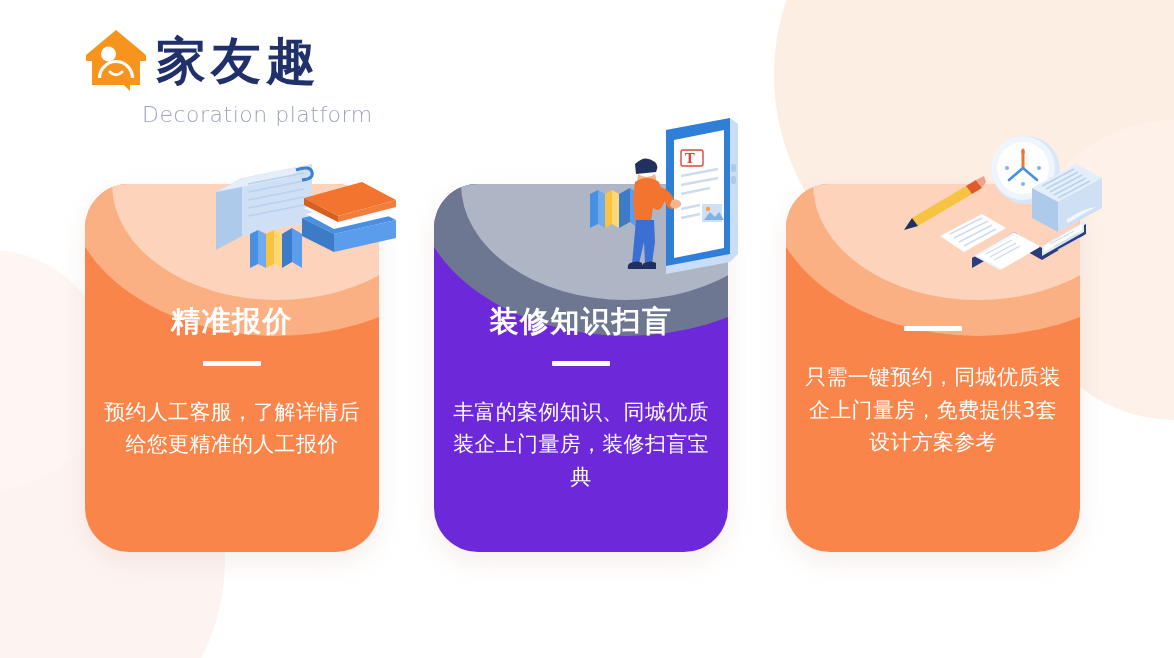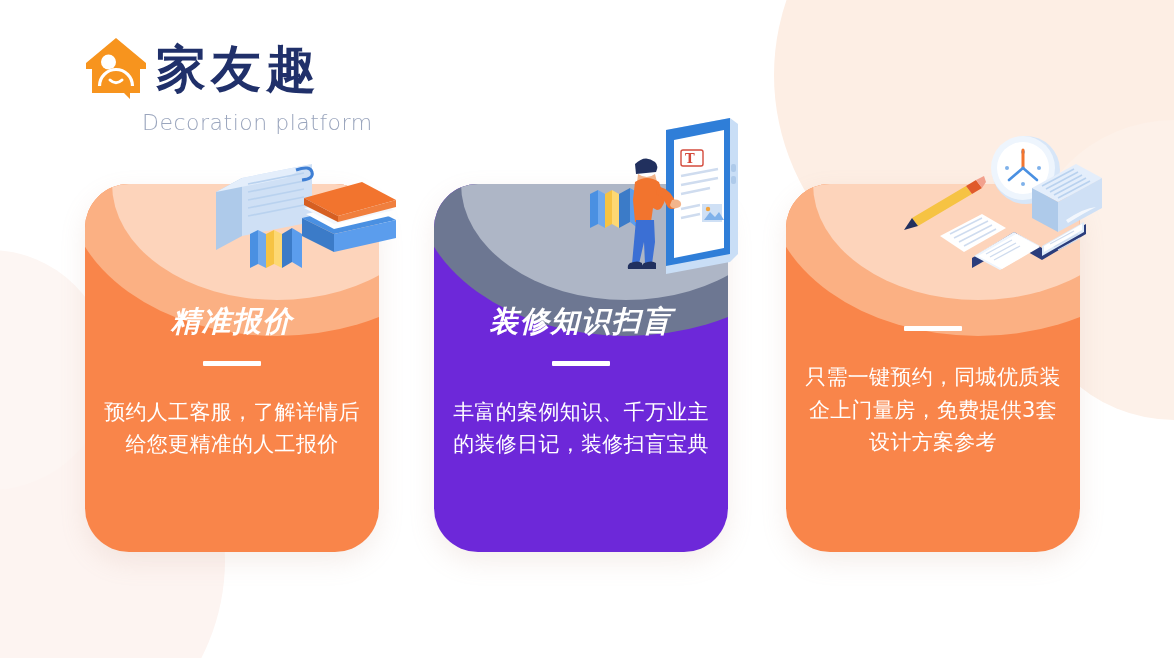--- a/index.html
+++ b/index.html
@@ -33,21 +33,21 @@
     left:-205px; top:345px;
     background:#fdf4f1;
   }
   #blob-bl2 {
     width:240px; height:240px;
     left:-130px; top:250px;
     background:#fdf6f3;
   }
 
   
-  #logo-block { position:absolute; left:84px; top:36px;text-align:center; }
+  #logo-block { position:absolute; left:84px; top:28px;text-align:center; }
   #logo-row { display:flex; align-items:center; gap:8px; }
   #logo-mark { width:64px; height:66px; display:block; }
   #logo-title {
     font-size:50px;
     font-weight:bold;
     color:#20306a;
     letter-spacing:5px;
     line-height:1;
     font-family:"DejaVu Sans","Liberation Sans",sans-serif;
   }
@@ -104,21 +104,20 @@
     text-align:center;
     padding:0 16px;
   }
   .card-title {
     font-size:29px;
     font-weight:bold;
     color:#ffffff;
     letter-spacing:1.5px;
     line-height:1.2;
     font-family:"DejaVu Sans","Liberation Sans",sans-serif;
-    font-style:italic;
   }
   .card-rule {
     width:58px; height:5px;
     background:#ffffff;
     margin:22px auto 0;
     border-radius:1px;
   }
   .card-desc {
     margin-top:30px;
     font-size:21px;
@@ -172,21 +171,21 @@
         <div class="card-desc">预约人工客服，了解详情后给您更精准的人工报价</div>
       </div>
     </div>
 
     <div class="card navy" id="card-1">
       <div class="card-arc"></div>
       <div class="card-arc-inner"></div>
       <div class="card-body">
         <div class="card-title">装修知识扫盲</div>
         <div class="card-rule"></div>
-        <div class="card-desc">丰富的案例知识、千万业主的装修日记，装修扫盲宝典</div>
+        <div class="card-desc">丰富的案例知识、同城优质装企上门量房，装修扫盲宝典</div>
       </div>
     </div>
 
     <div class="card orange" id="card-2">
       <div class="card-arc"></div>
       <div class="card-arc-inner"></div>
       <div class="card-body">
         <div class="card-rule"></div>
         <div class="card-desc">只需一键预约，同城优质装企上门量房，免费提供3套设计方案参考</div>
       </div>

